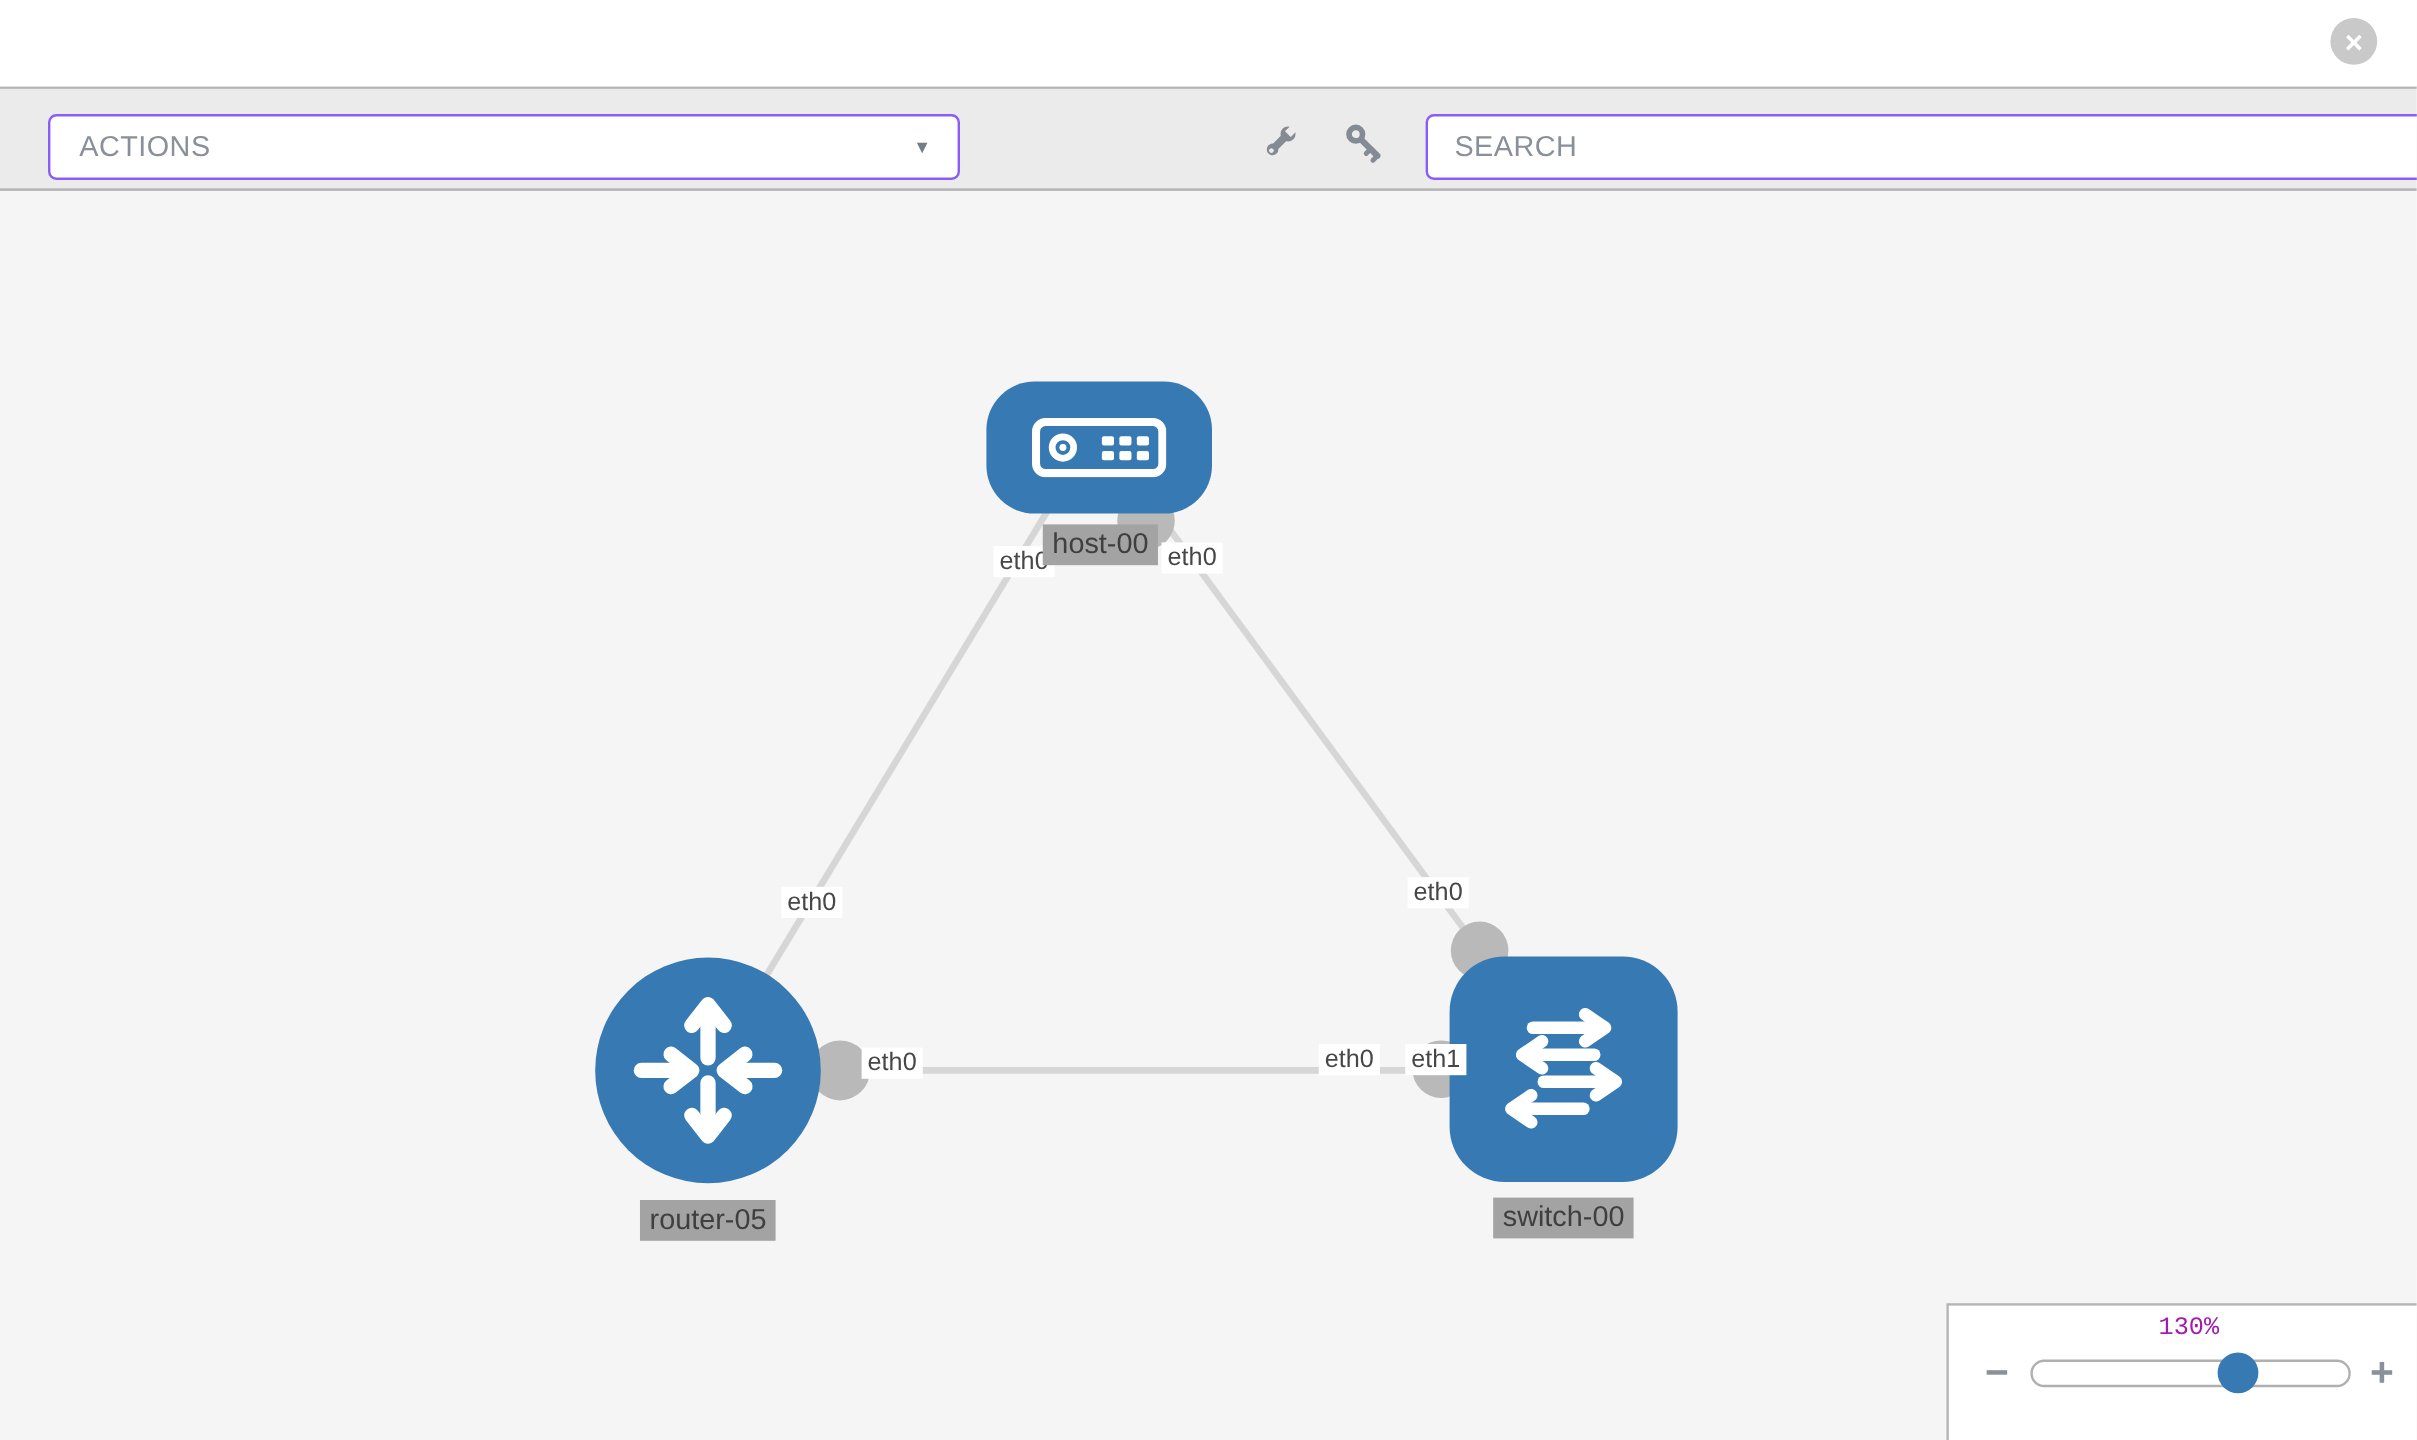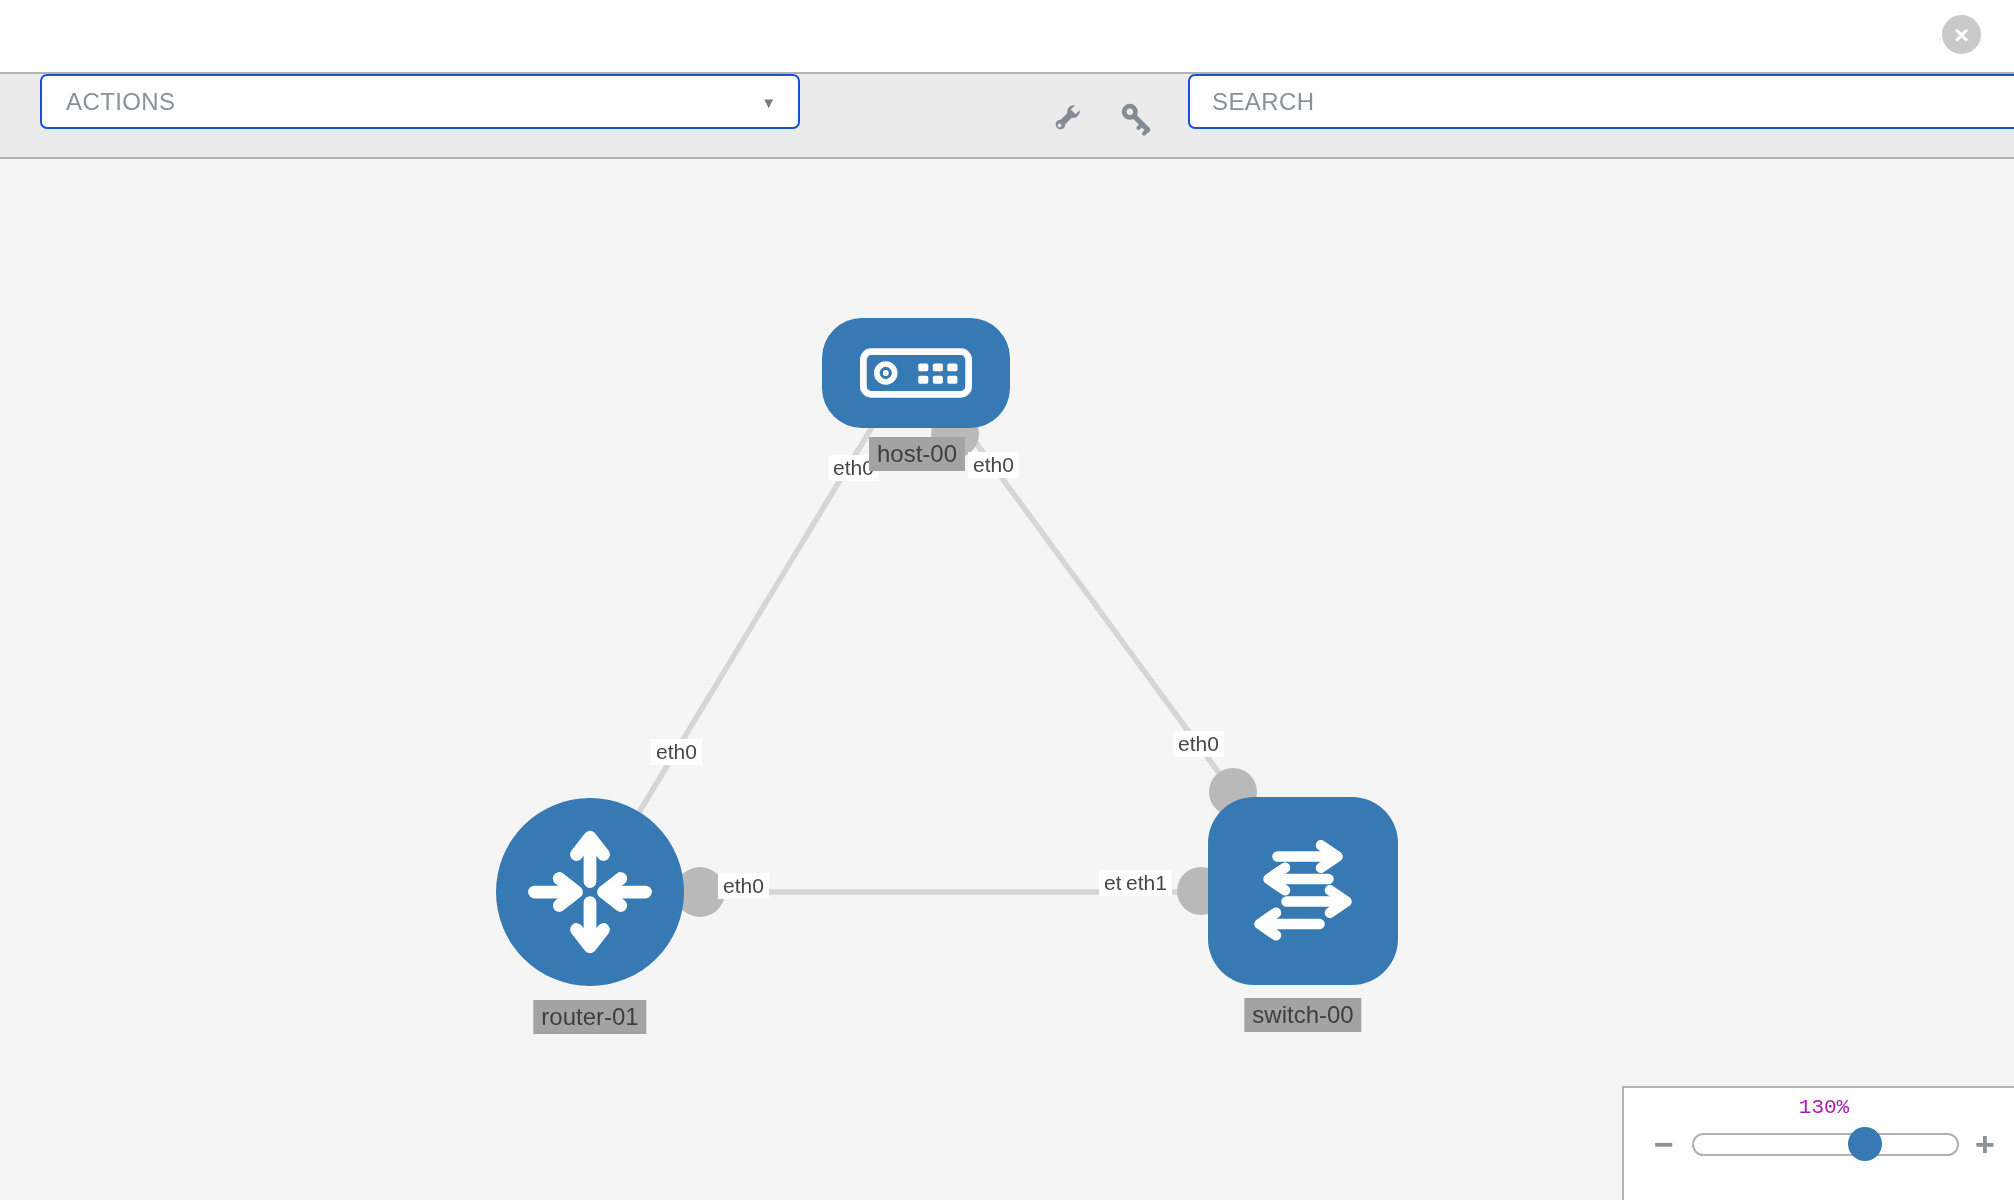--- a/index.html
+++ b/index.html
@@ -10,21 +10,21 @@
   .header { position:absolute; left:0; top:0; width:2014px; height:72px; background:#ffffff; z-index:10; }
   .page-title { position:absolute; left:40px; top:50%; transform:translateY(-50%);
                 font-size:25px; font-weight:bold; color:#4d4d4f; letter-spacing:.2px; }
   .close-btn { position:absolute; right:33px; top:15px; width:39px; height:39px; border-radius:50%;
                background:#c9c9c9; color:#ffffff; font-size:26px; font-weight:bold;
                display:flex; align-items:center; justify-content:center; cursor:pointer; line-height:1; }
 
   
   .toolbar { position:absolute; left:0; top:72px; width:2014px; height:87px; background:#ebebeb;
              border-top:2px solid #b3b3b3; border-bottom:2px solid #b3b3b3; z-index:9; }
-  .combo { position:absolute; top:0; height:55px; background:#ffffff; border:2px solid #1d4ed8;
+  .combo { position:absolute; top:21px; height:55px; background:#ffffff; border:2px solid #8b5cf6;
            border-radius:7px; display:flex; align-items:center; cursor:pointer; }
   .combo-actions { left:40px;  width:760px; }
   .combo-search  { left:1188px; width:905px; }
   .combo-text { font-size:24px; color:#8a9099; padding-left:24px; letter-spacing:.4px; }
   .search-input { border:none; outline:none; background:transparent; width:100%; height:100%;
                   font-family:inherit; font-size:24px; color:#5a5f66; padding-left:22px; letter-spacing:.4px; }
   .search-input::placeholder { color:#8a9099; opacity:1; }
   .caret { position:absolute; right:22px; top:50%; transform:translateY(-50%);
            color:#757d87; font-size:15px; pointer-events:none; }
   .tool-btn { position:absolute; top:22px; width:44px; height:44px; display:flex;
@@ -161,24 +161,24 @@
       </g>
     </svg>
   </div>
 
   <div class="if-label" style="left:828px; top:296px;">eth0</div>
   <div class="if-label" style="left:968px; top:293px;">eth0</div>
   <div class="if-label" style="left:651px; top:580px;">eth0</div>
   <div class="if-label" style="left:1173px; top:572px;">eth0</div>
   <div class="if-label" style="left:718px; top:714px;">eth0</div>
   <div class="if-label" style="left:1099px; top:711px;">eth0</div>
-  <div class="if-label" style="left:1121px; top:711px;">eth1</div>
+  <div class="if-label" style="left:1171px; top:711px;">eth1</div>
 
   <div class="node-label" style="left:917px; top:278px;">host-00</div>
-  <div class="node-label" style="left:590px; top:841px;">router-01</div>
+  <div class="node-label" style="left:590px; top:841px;">router-05</div>
   <div class="node-label" style="left:1303px; top:839px;text-align:right;">switch-00</div>
 
   <div class="zoom-panel">
     <div class="zoom-level">130%</div>
     <div class="zoom-minus">
       <span>−</span>
     </div>
     <div class="zoom-track"></div>
     <div class="zoom-knob"></div>
     <div class="zoom-plus">

